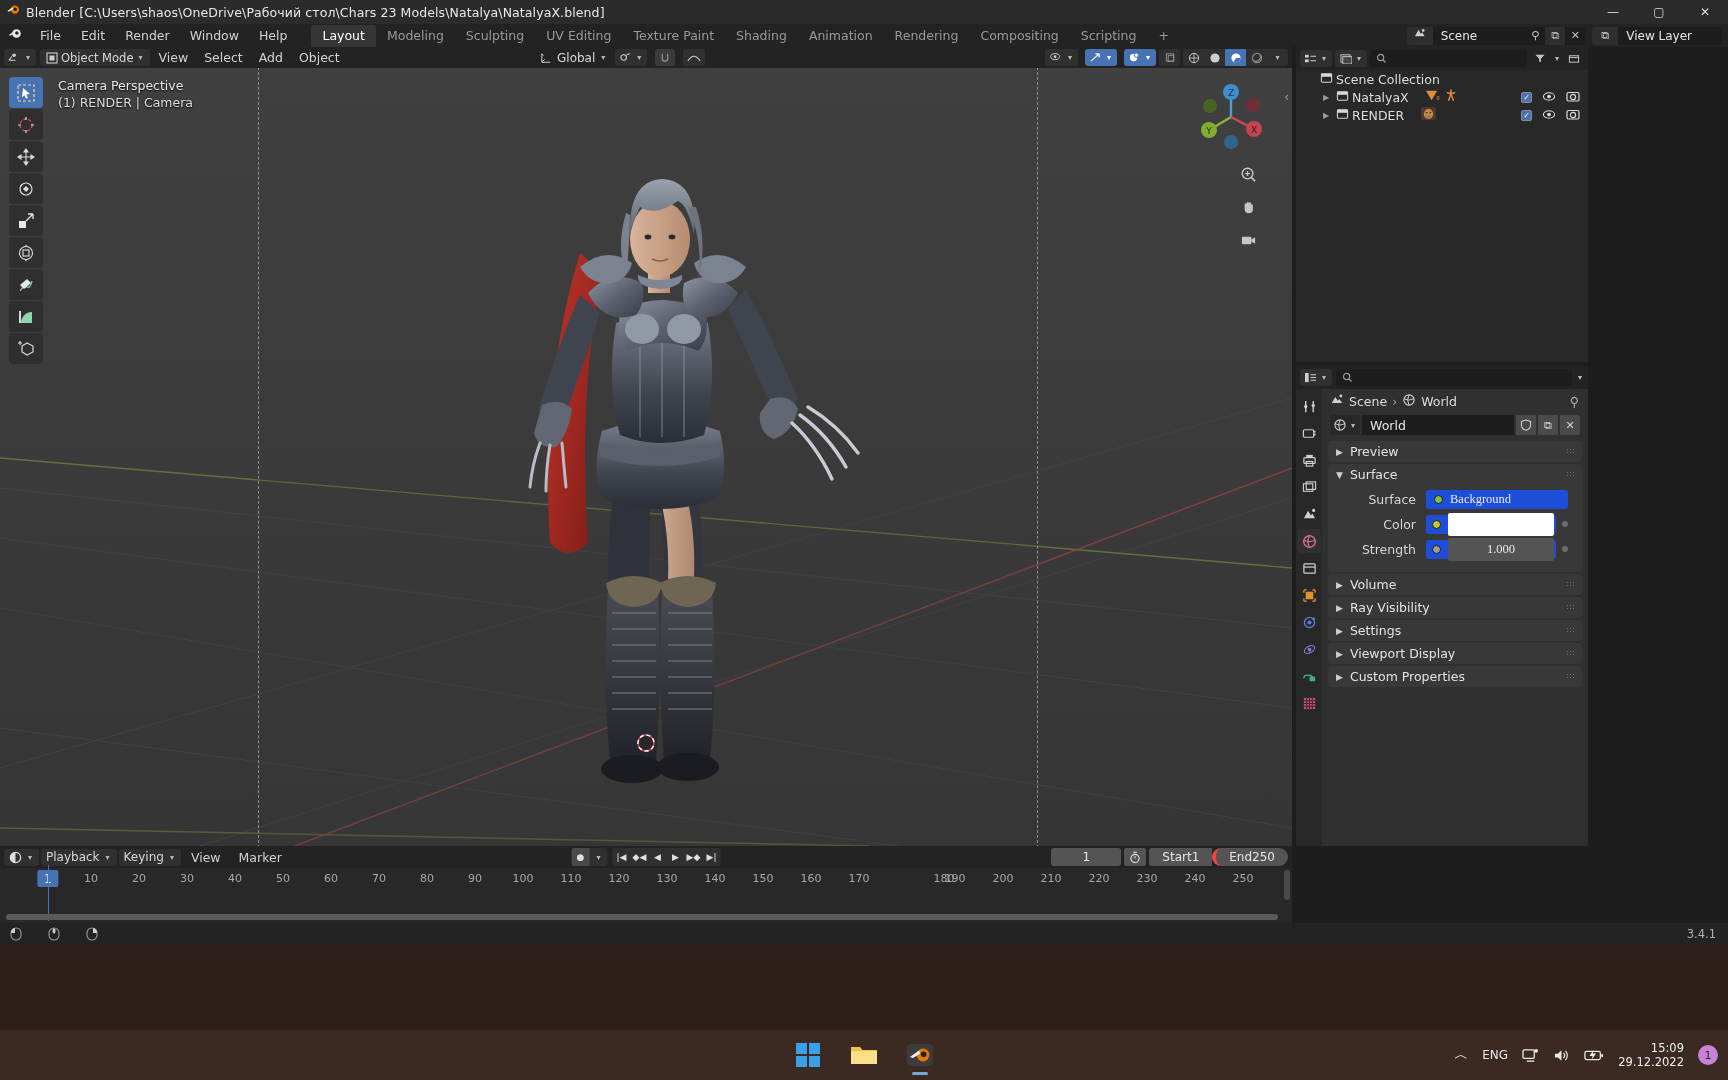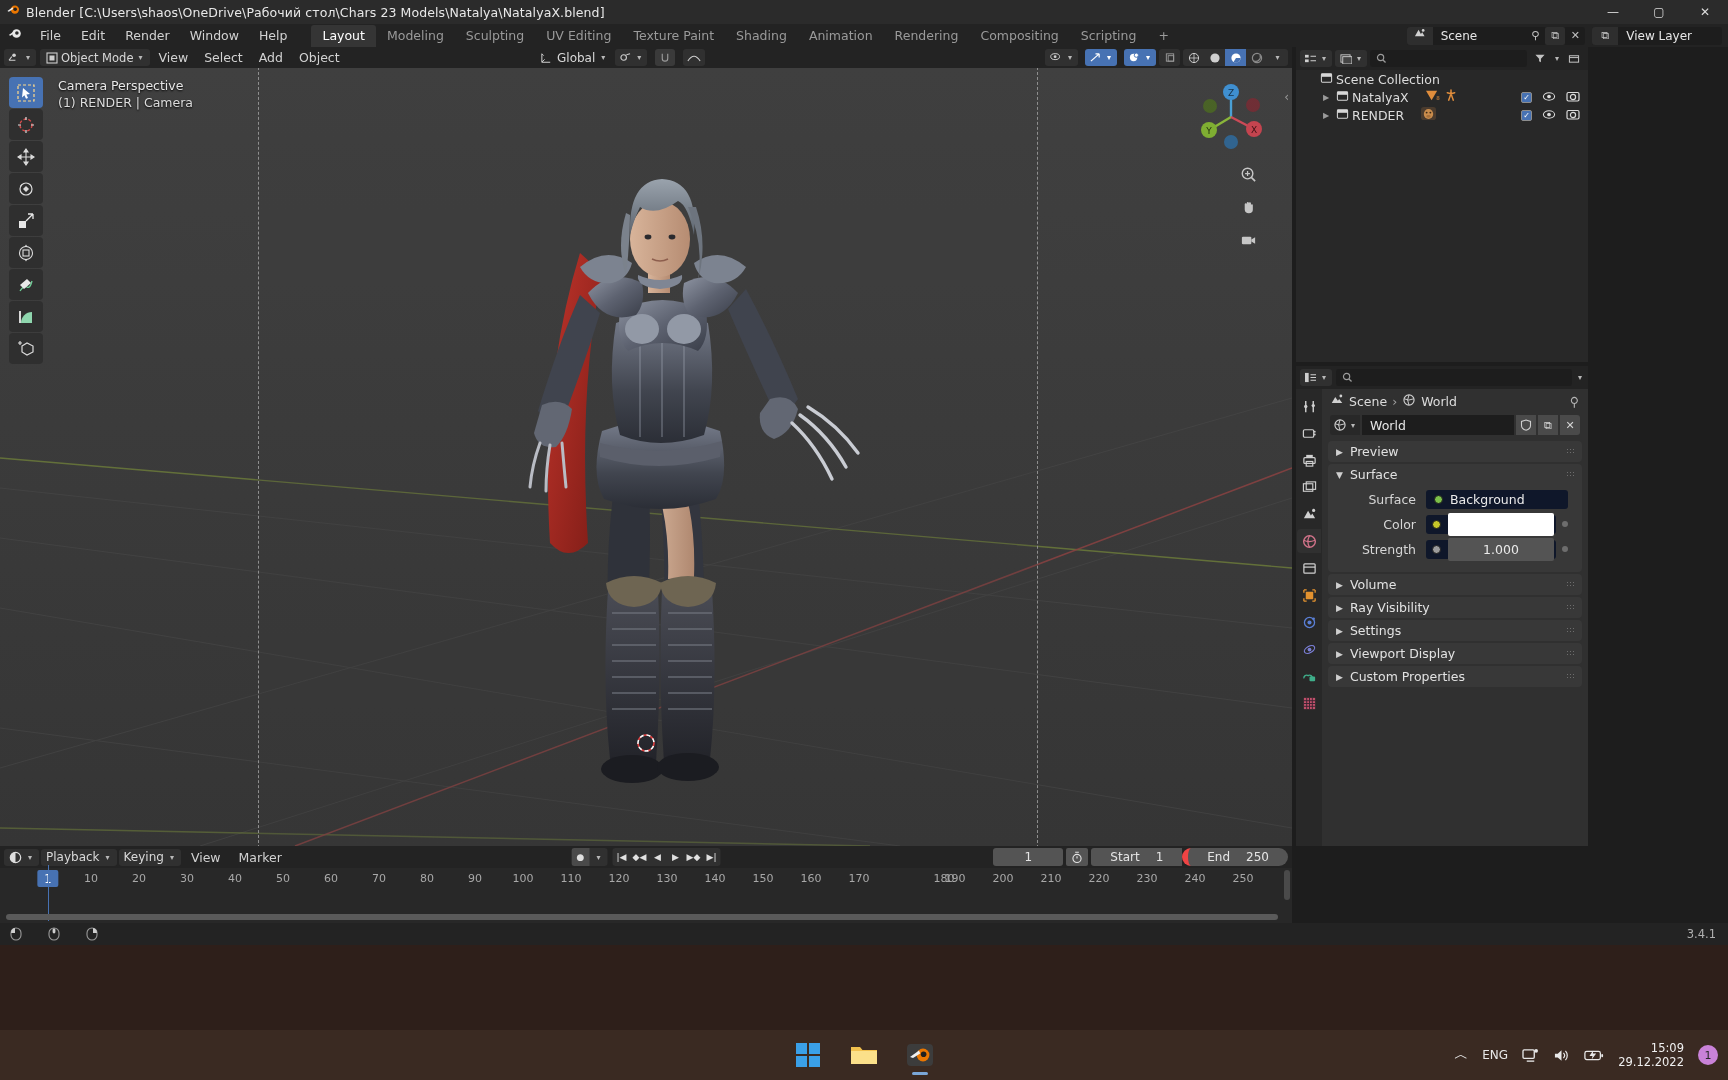--- a/index.html
+++ b/index.html
@@ -126,39 +126,39 @@
   .tri { font-size:9px; margin-right:7px; color:#cfcfcf; }
   .grip { position:absolute; right:7px; width:9px; height:7px;
           background-image:radial-gradient(#6d6d6d 42%, transparent 43%);
           background-size:3px 3px; }
   .panel-body { padding:4px 0 8px 0; }
   .prop-row { display:flex; align-items:center; height:20px; margin-bottom:5px; padding-right:14px; }
   .prop-label { width:98px; text-align:right; padding-right:10px; font-size:12.5px; color:#d6d6d6; }
   .socket { width:9px; height:9px; border-radius:50%; border:1px solid #1c1c1c; flex:none; }
   .prop-field { flex:1; height:19px; background:#545454; border-radius:3px; display:flex;
                 align-items:center; padding:0 8px; font-size:12.5px; color:#eaeaea; gap:7px; }
-  .prop-field.dark { background:#0f172a; }
+  .prop-field.dark { background:#1d4ed8;font-family:Liberation Serif, serif; }
   .anim-dot { width:6px; height:6px; border-radius:50%; background:#6d6d6d; margin-left:6px; flex:none; }
   .swatch { flex:1; height:23px; border-radius:2px; }
 
   
   .timeline { position:absolute; left:0; top:846px; width:1292px; height:77px; background:#282828; }
   .tl-header { height:22px; background:#232323; display:flex; align-items:center; padding:0 4px; gap:2px; position:relative; }
   .tl-menu { padding:0 8px; font-size:12.5px; color:#d2d2d2; }
   .tl-drop { display:flex; align-items:center; height:17px; background:#303030; border-radius:3px;
              padding:0 5px; font-size:12px; color:#d8d8d8; gap:4px; }
   .tl-center { position:absolute; left:50%; transform:translateX(-50%); display:flex; align-items:center; gap:5px; }
   .pb-grp { display:flex; background:#303030; border-radius:3px; overflow:hidden; height:18px; }
   .pb { width:18px; height:18px; display:flex; align-items:center; justify-content:center;
         font-size:9px; color:#e0e0e0; }
   .tl-right { position:absolute; right:4px; display:flex; align-items:center; gap:3px; }
   .frame-field { width:70px; height:18px; background:#545454; border-radius:3px;
                  display:flex; align-items:center; justify-content:center; font-size:12px; }
   .se-grp { display:flex; height:18px; border-radius:3px; overflow:hidden; }
-  .se-cell { background:#545454; height:18px; display:flex; align-items:center; padding:0 19px; font-size:12px; gap:16px; }
+  .se-cell { background:#545454; height:18px; display:flex; align-items:center; padding:0 13px; font-size:12px; gap:0; }
   .ruler { position:relative; height:24px; background:#282828; }
   .tick { position:absolute; top:4px; font-size:11px; color:#a8a8a8; transform:translateX(-50%); }
   .playhead { position:absolute; top:2px; height:17px; background:#4772b3; border-radius:2px;
               display:flex; align-items:center; justify-content:center; color:#fff; font-size:11.5px;
               padding:0 7px; transform:translateX(-50%); }
   .playhead-line { position:absolute; width:1px; background:#4772b3; top:19px; height:56px; }
   .tl-track { position:relative; height:31px; }
   .scrollbar-h { position:absolute; left:6px; bottom:3px; height:6px; background:#5a5a5a; border-radius:3px; }
   .vscroll { position:absolute; right:2px; top:24px; width:6px; height:30px; background:#4a4a4a; border-radius:3px; }
 
@@ -963,21 +963,21 @@
           <svg width="12" height="13" viewBox="0 0 12 14">
               <circle cx="6" cy="8" r="4.4" fill="none" stroke="#e2e2e2" stroke-width="1.2"></circle>
               <path d="M6 8 V5.6 M4 1.4 h4" stroke="#e2e2e2" stroke-width="1.2"></path>
             </svg>
         </div>
         <div class="se-grp">
           <div class="se-cell">
             <span>Start</span>
             <span>1</span>
           </div>
-          <div class="se-cell" style="border-left:6px solid #ef4444;border-radius:9px;">
+          <div class="se-cell" style="border-left:4px solid #ef4444;border-radius:9px;">
             <span>End</span>
             <span>250</span>
           </div>
         </div>
       </div>
     </div>
 
     <div class="ruler">
       <div class="playhead" style="left:48px;">1</div>
       <div class="tick" style="left:91px;">10</div>

